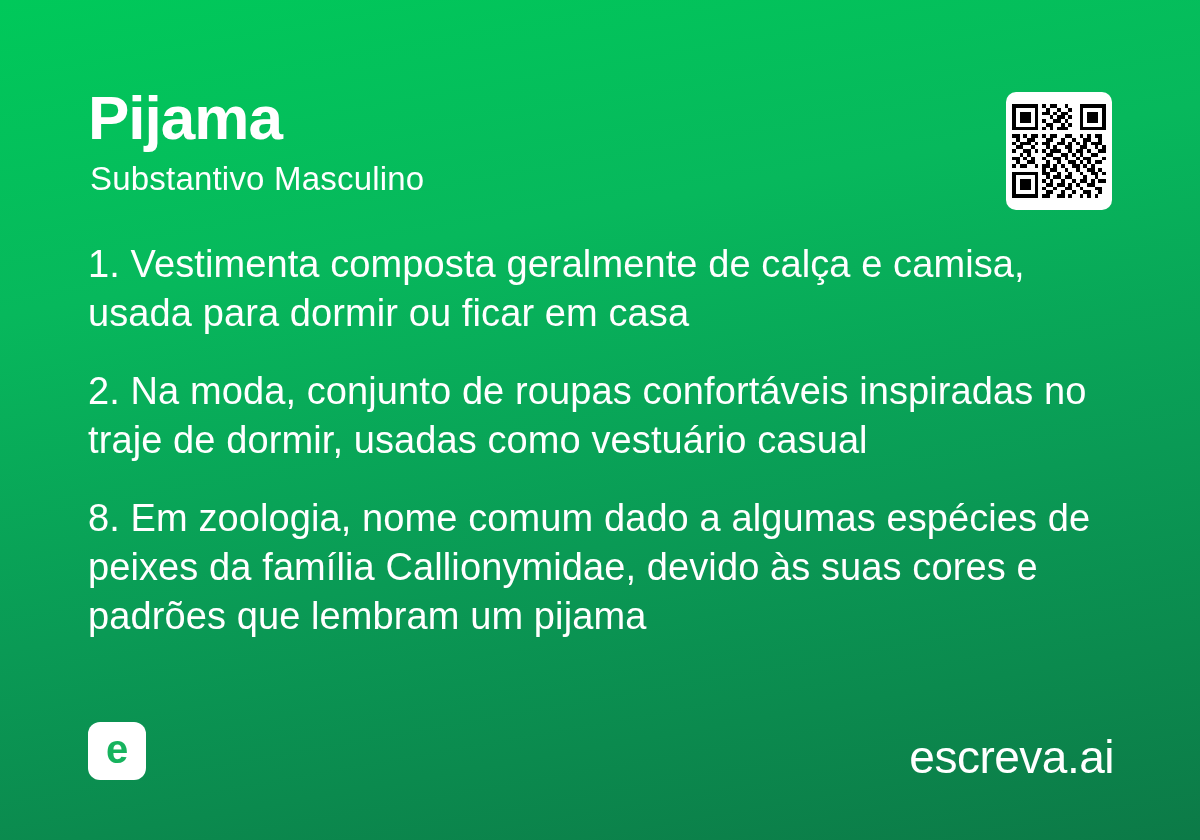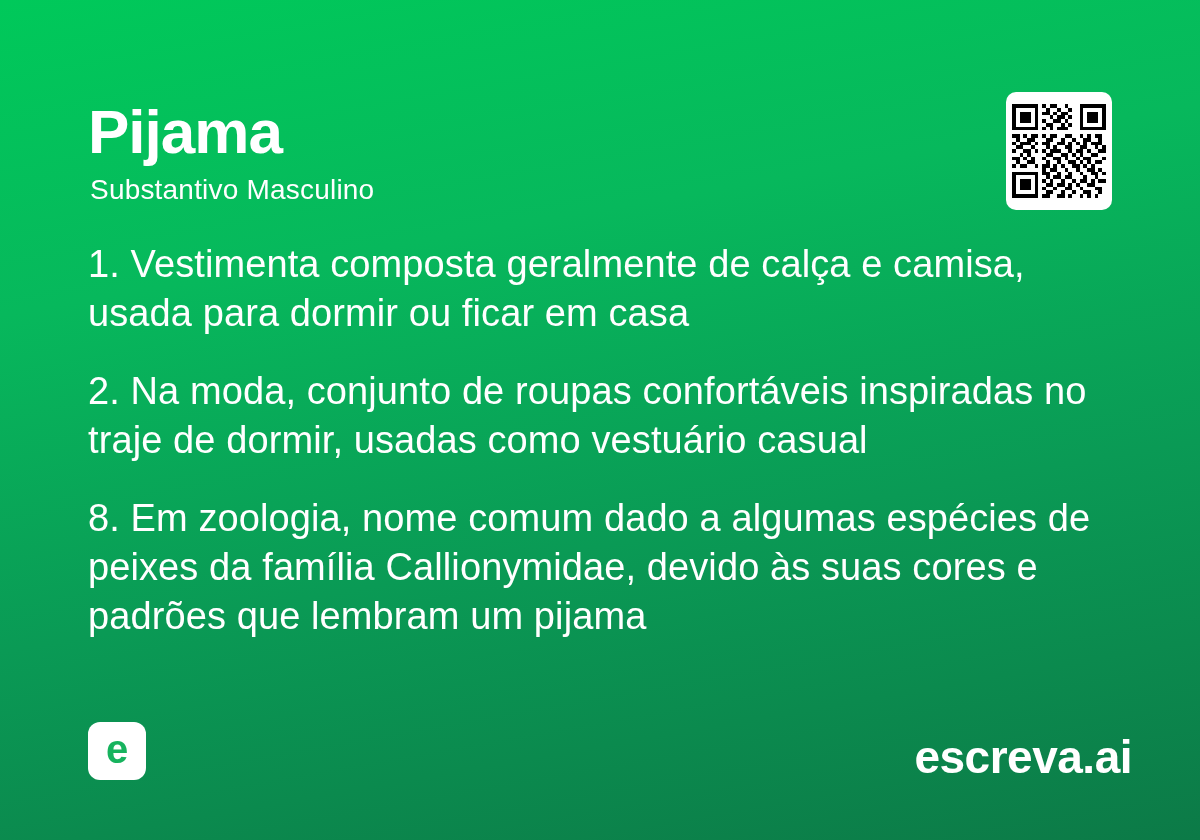--- a/index.html
+++ b/index.html
@@ -16,34 +16,34 @@
     position: relative;
     width: 1200px;
     height: 840px;
     box-sizing: border-box;
     background: linear-gradient(170deg, #00c95a 0%, #07b85c 30%, #0a9a55 62%, #0c7a47 100%);
     overflow: hidden;
   }
   .header {
     position: absolute;
     left: 88px;
-    top: 99px;
+    top: 85px;
     width: 820px;
   }
   .word {
     margin: 0;
     font-size: 62px;
     font-weight: bold;
     color: #ffffff;
     letter-spacing: -1px;
     line-height: 1.05;
   }
   .wordclass {
     margin: 10px 0 16px 2px;
-    font-size: 28px;
+    font-size: 33px;
     color: #ffffff;
     font-weight: normal;
     letter-spacing: 0.2px;
   }
   .qr-wrap {
     position: absolute;
     right: 88px;
     top: 92px;
     width: 106px;
     height: 118px;
@@ -85,24 +85,24 @@
   }
   .footer-logo span {
     font-size: 40px;
     font-weight: bold;
     color: #17b35e;
     line-height: 1;
     margin-top: -4px;
   }
   .brand {
     position: absolute;
-    right: 68px;
+    right: 86px;
     bottom: 56px;
     font-size: 46px;
-    font-weight: bold;
+    font-weight: normal;
     color: #ffffff;
     letter-spacing: -0.5px;
   }
 </style>
 </head>
 <body>
 
 <div class="card">
 
   <div class="header">

